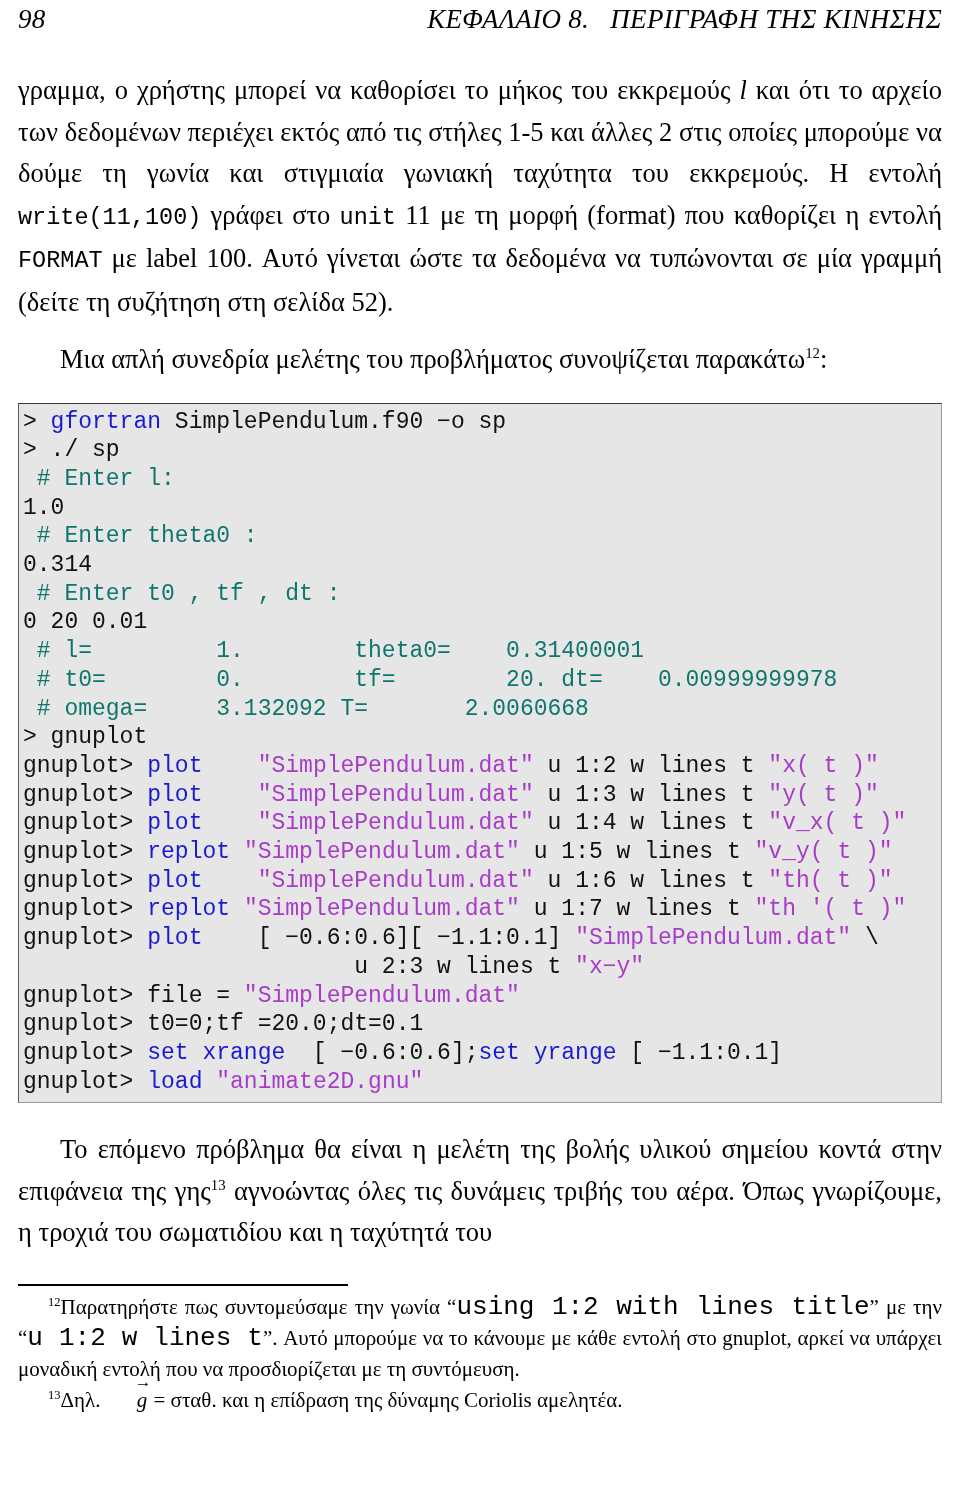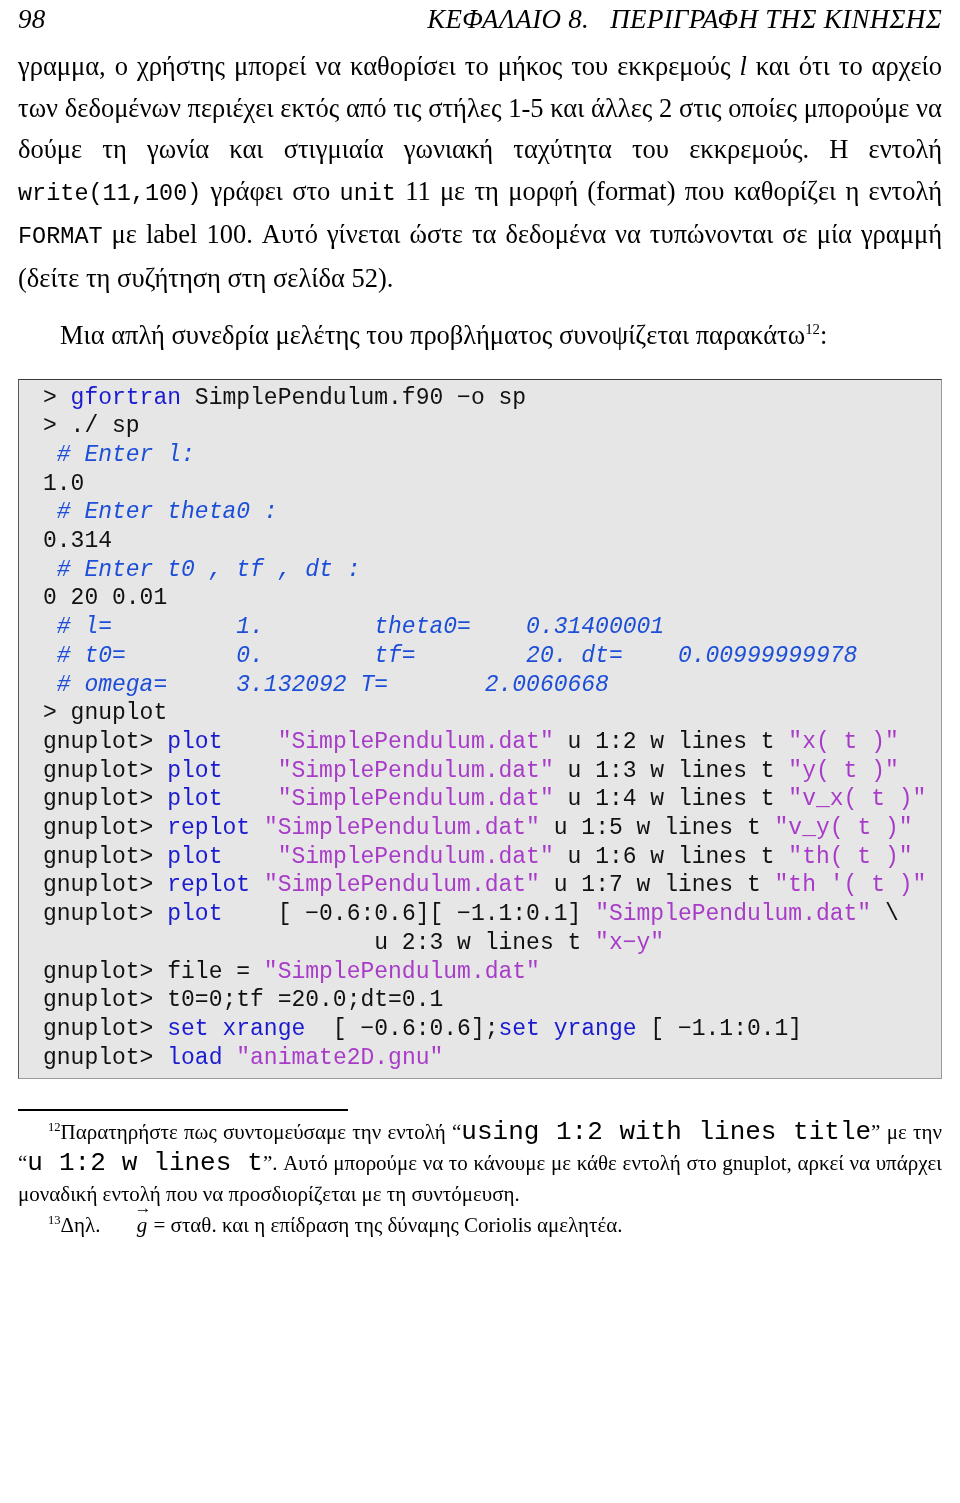--- a/index.html
+++ b/index.html
@@ -46,20 +46,21 @@
 
   
   .bodytext {
     font-size: 26.5px;
     line-height: 41.5px;
     text-align: justify;
     text-justify: inter-word;
     margin: 0;
   }
   .para-first {
+    margin-top: 24px;
   }
   .para-indent {
     text-indent: 42px;
     margin-top: 16px;
   }
   .para-after-code {
     text-indent: 42px;
     margin-top: 26px;
   }
   .mono {
@@ -76,35 +77,35 @@
     line-height: 0;
   }
 
   
   .codeblock {
     margin: 22px 0 0 0;
     background: #e6e6e6;
     border: 1px solid #9a9a9a;
     border-top-color: #3a3a3a;
     border-left-color: #5a5a5a;
-    padding: 4px 6px 6px 24px;
+    padding: 4px 6px 6px 4px;
     font-family: "Liberation Mono", "DejaVu Sans Mono", monospace;
     font-size: 23px;
     line-height: 28.7px;
     white-space: pre;
     color: #111111;
     overflow: hidden;
   }
   .codeblock .ln {
     white-space: pre;
     display: block;
     min-height: 28.7px;
   }
   .kw      { color: #1a1ad0; }   
-  .cmt     { color: #1d4ed8; font-style: italic; }   
+  .cmt     { color: #0f766e; }   
   .str     { color: #a83cc8; }   
   .plain   { color: #111111; }
 
   
   .fnrule {
     width: 330px;
     height: 0;
     border-top: 2px solid #000;
     margin: 30px 0 6px 0;
   }
@@ -151,21 +152,22 @@
     <span class="folio">98</span>
     <span class="chaptitle">ΚΕΦΑΛΑΙΟ 8.   ΠΕΡΙΓΡΑΦΗ ΤΗΣ ΚΙΝΗΣΗΣ</span>
   </div>
 
   <p class="bodytext para-first"><span>γραμμα, ο χρήστης μπορεί να καθορίσει το μήκος του εκκρεμούς </span><span class="ital">l</span><span> και ότι το αρχείο των δεδομένων περιέχει εκτός από τις στήλες 1-5 και άλλες 2 στις οποίες μπορούμε να δούμε τη γωνία και στιγμιαία γωνιακή ταχύτητα του εκκρεμούς. Η εντολή </span><span class="mono">write(11,100)</span><span> γράφει στο </span><span class="mono">unit</span><span> 11 με τη μορφή (format) που καθορίζει η εντολή </span><span class="mono">FORMAT</span><span> με label 100. Αυτό γίνεται ώστε τα δεδομένα να τυπώνονται σε μία γραμμή (δείτε τη συζήτηση στη σελίδα 52).</span></p>
 
   <p class="bodytext para-indent"><span>Μια απλή συνεδρία μελέτης του προβλήματος συνοψίζεται παρακάτω</span><sup class="fnmark">12</sup><span>:</span></p>
 
   <div class="codeblock" id="codeblock"><span class="ln"><span class="plain">&gt; </span><span class="kw">gfortran</span><span class="plain"> SimplePendulum.f90 −o sp</span></span><span class="ln"><span class="plain">&gt; ./ sp</span></span><span class="ln"><span class="cmt"> # Enter l:</span></span><span class="ln"><span class="plain">1.0</span></span><span class="ln"><span class="cmt"> # Enter theta0 :</span></span><span class="ln"><span class="plain">0.314</span></span><span class="ln"><span class="cmt"> # Enter t0 , tf , dt :</span></span><span class="ln"><span class="plain">0 20 0.01</span></span><span class="ln"><span class="cmt"> # l=         1.        theta0=    0.31400001</span></span><span class="ln"><span class="cmt"> # t0=        0.        tf=        20. dt=    0.00999999978</span></span><span class="ln"><span class="cmt"> # omega=     3.132092 T=       2.0060668</span></span><span class="ln"><span class="plain">&gt; gnuplot</span></span><span class="ln"><span class="plain">gnuplot&gt; </span><span class="kw">plot</span><span class="plain">    </span><span class="str">"SimplePendulum.dat"</span><span class="plain"> u 1:2 w lines t </span><span class="str">"x( t )"</span></span><span class="ln"><span class="plain">gnuplot&gt; </span><span class="kw">plot</span><span class="plain">    </span><span class="str">"SimplePendulum.dat"</span><span class="plain"> u 1:3 w lines t </span><span class="str">"y( t )"</span></span><span class="ln"><span class="plain">gnuplot&gt; </span><span class="kw">plot</span><span class="plain">    </span><span class="str">"SimplePendulum.dat"</span><span class="plain"> u 1:4 w lines t </span><span class="str">"v_x( t )"</span></span><span class="ln"><span class="plain">gnuplot&gt; </span><span class="kw">replot</span><span class="plain"> </span><span class="str">"SimplePendulum.dat"</span><span class="plain"> u 1:5 w lines t </span><span class="str">"v_y( t )"</span></span><span class="ln"><span class="plain">gnuplot&gt; </span><span class="kw">plot</span><span class="plain">    </span><span class="str">"SimplePendulum.dat"</span><span class="plain"> u 1:6 w lines t </span><span class="str">"th( t )"</span></span><span class="ln"><span class="plain">gnuplot&gt; </span><span class="kw">replot</span><span class="plain"> </span><span class="str">"SimplePendulum.dat"</span><span class="plain"> u 1:7 w lines t </span><span class="str">"th '( t )"</span></span><span class="ln"><span class="plain">gnuplot&gt; </span><span class="kw">plot</span><span class="plain">    [ −0.6:0.6][ −1.1:0.1] </span><span class="str">"SimplePendulum.dat"</span><span class="plain"> \</span></span><span class="ln"><span class="plain">                        u 2:3 w lines t </span><span class="str">"x−y"</span></span><span class="ln"><span class="plain">gnuplot&gt; file = </span><span class="str">"SimplePendulum.dat"</span></span><span class="ln"><span class="plain">gnuplot&gt; t0=0;tf =20.0;dt=0.1</span></span><span class="ln"><span class="plain">gnuplot&gt; </span><span class="kw">set xrange</span><span class="plain">  [ −0.6:0.6];</span><span class="kw">set yrange</span><span class="plain"> [ −1.1:0.1]</span></span><span class="ln"><span class="plain">gnuplot&gt; </span><span class="kw">load</span><span class="plain"> </span><span class="str">"animate2D.gnu"</span></span></div>
 
+  <p class="bodytext para-after-code"><span>Το επόμενο πρόβλημα θα είναι η μελέτη της βολής υλικού σημείου κοντά στην επιφάνεια της γης</span><sup class="fnmark">13</sup><span> αγνοώντας όλες τις δυνάμεις τριβής του αέρα. Όπως γνωρίζουμε, η τροχιά του σωματιδίου και η ταχύτητά του</span></p>
 
   <div class="fnrule"></div>
 
   <div class="footnotes">
-    <p><sup>12</sup><span>Παρατηρήστε πως συντομεύσαμε την εντολή “</span><span class="mono">using 1:2 with lines title</span><span>” με την “</span><span class="mono">u 1:2 w lines t</span><span>”. Αυτό μπορούμε να το κάνουμε με κάθε εντολή στο gnuplot, αρκεί να υπάρχει μοναδική εντολή που να προσδιορίζεται με τη συντόμευση.</span></p>
+    <p><sup>12</sup><span>Παρατηρήστε πως συντομεύσαμε την γωνία “</span><span class="mono">using 1:2 with lines title</span><span>” με την “</span><span class="mono">u 1:2 w lines t</span><span>”. Αυτό μπορούμε να το κάνουμε με κάθε εντολή στο gnuplot, αρκεί να υπάρχει μοναδική εντολή που να προσδιορίζεται με τη συντόμευση.</span></p>
     <p><sup>13</sup><span>Δηλ. </span><span class="vecg"><span class="arrow">→</span><span>g</span></span><span> = σταθ. και η επίδραση της δύναμης Coriolis αμελητέα.</span></p>
   </div>
 
 </div>
 
 </body></html>

